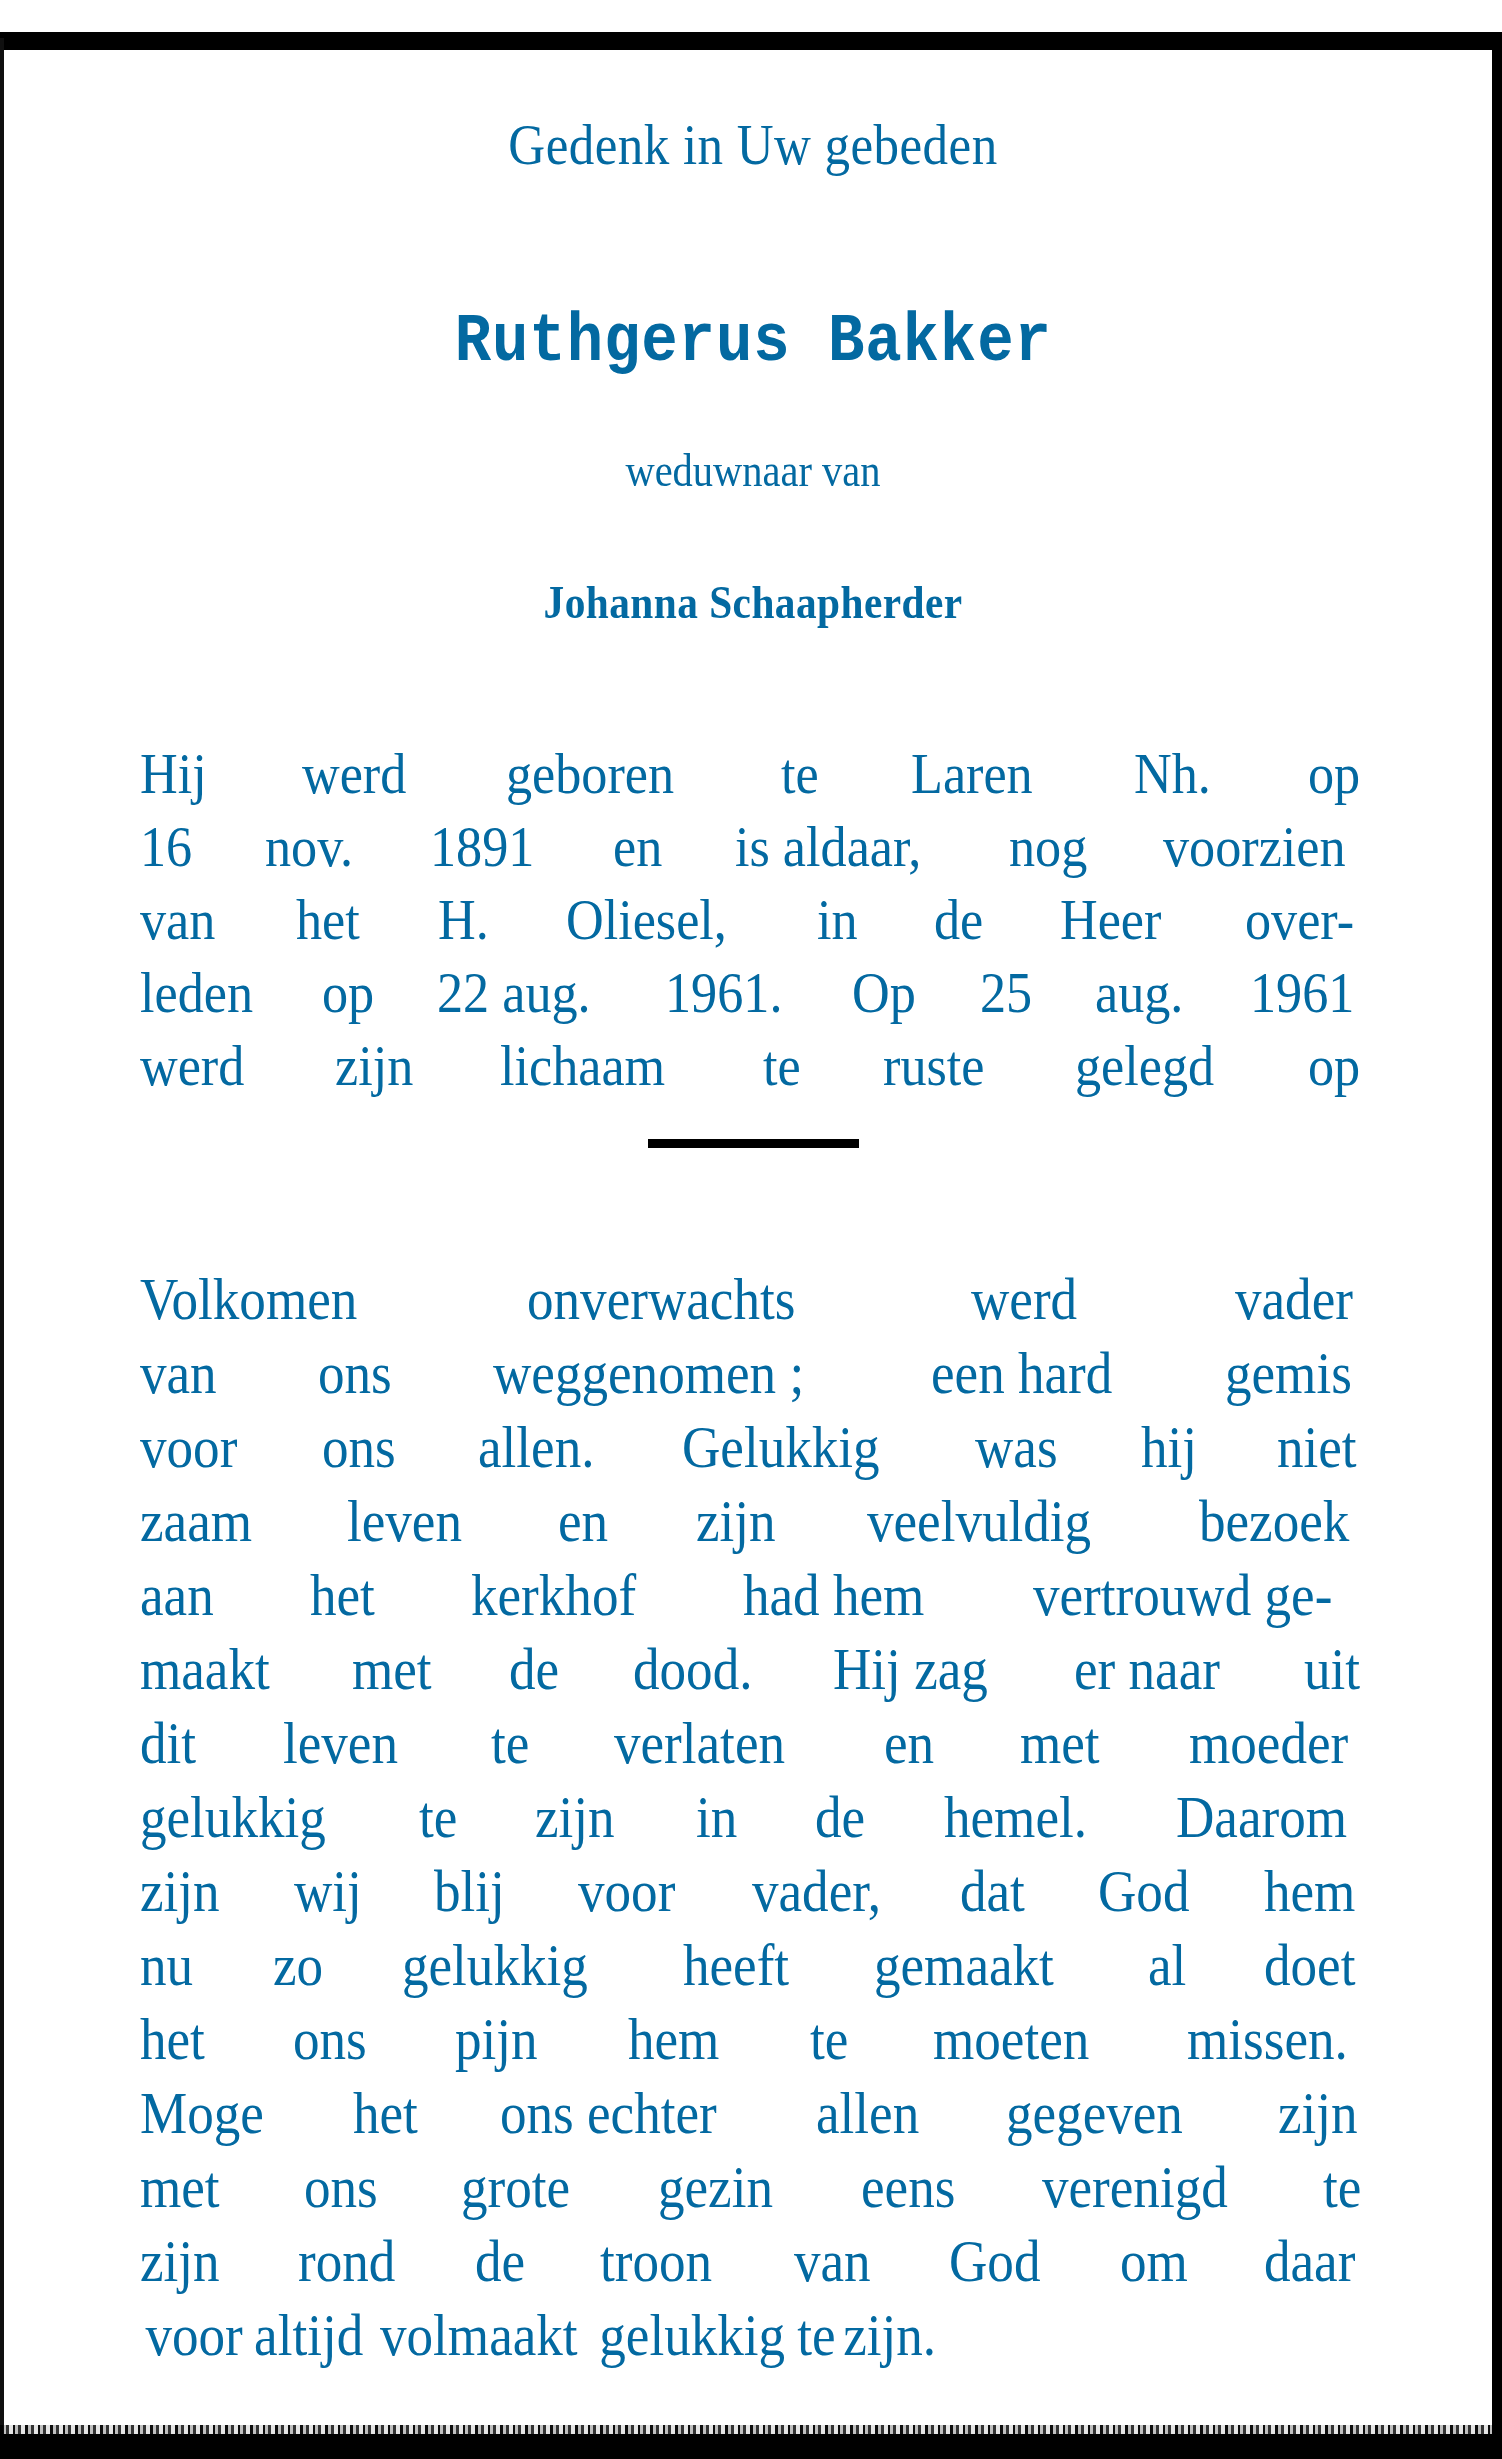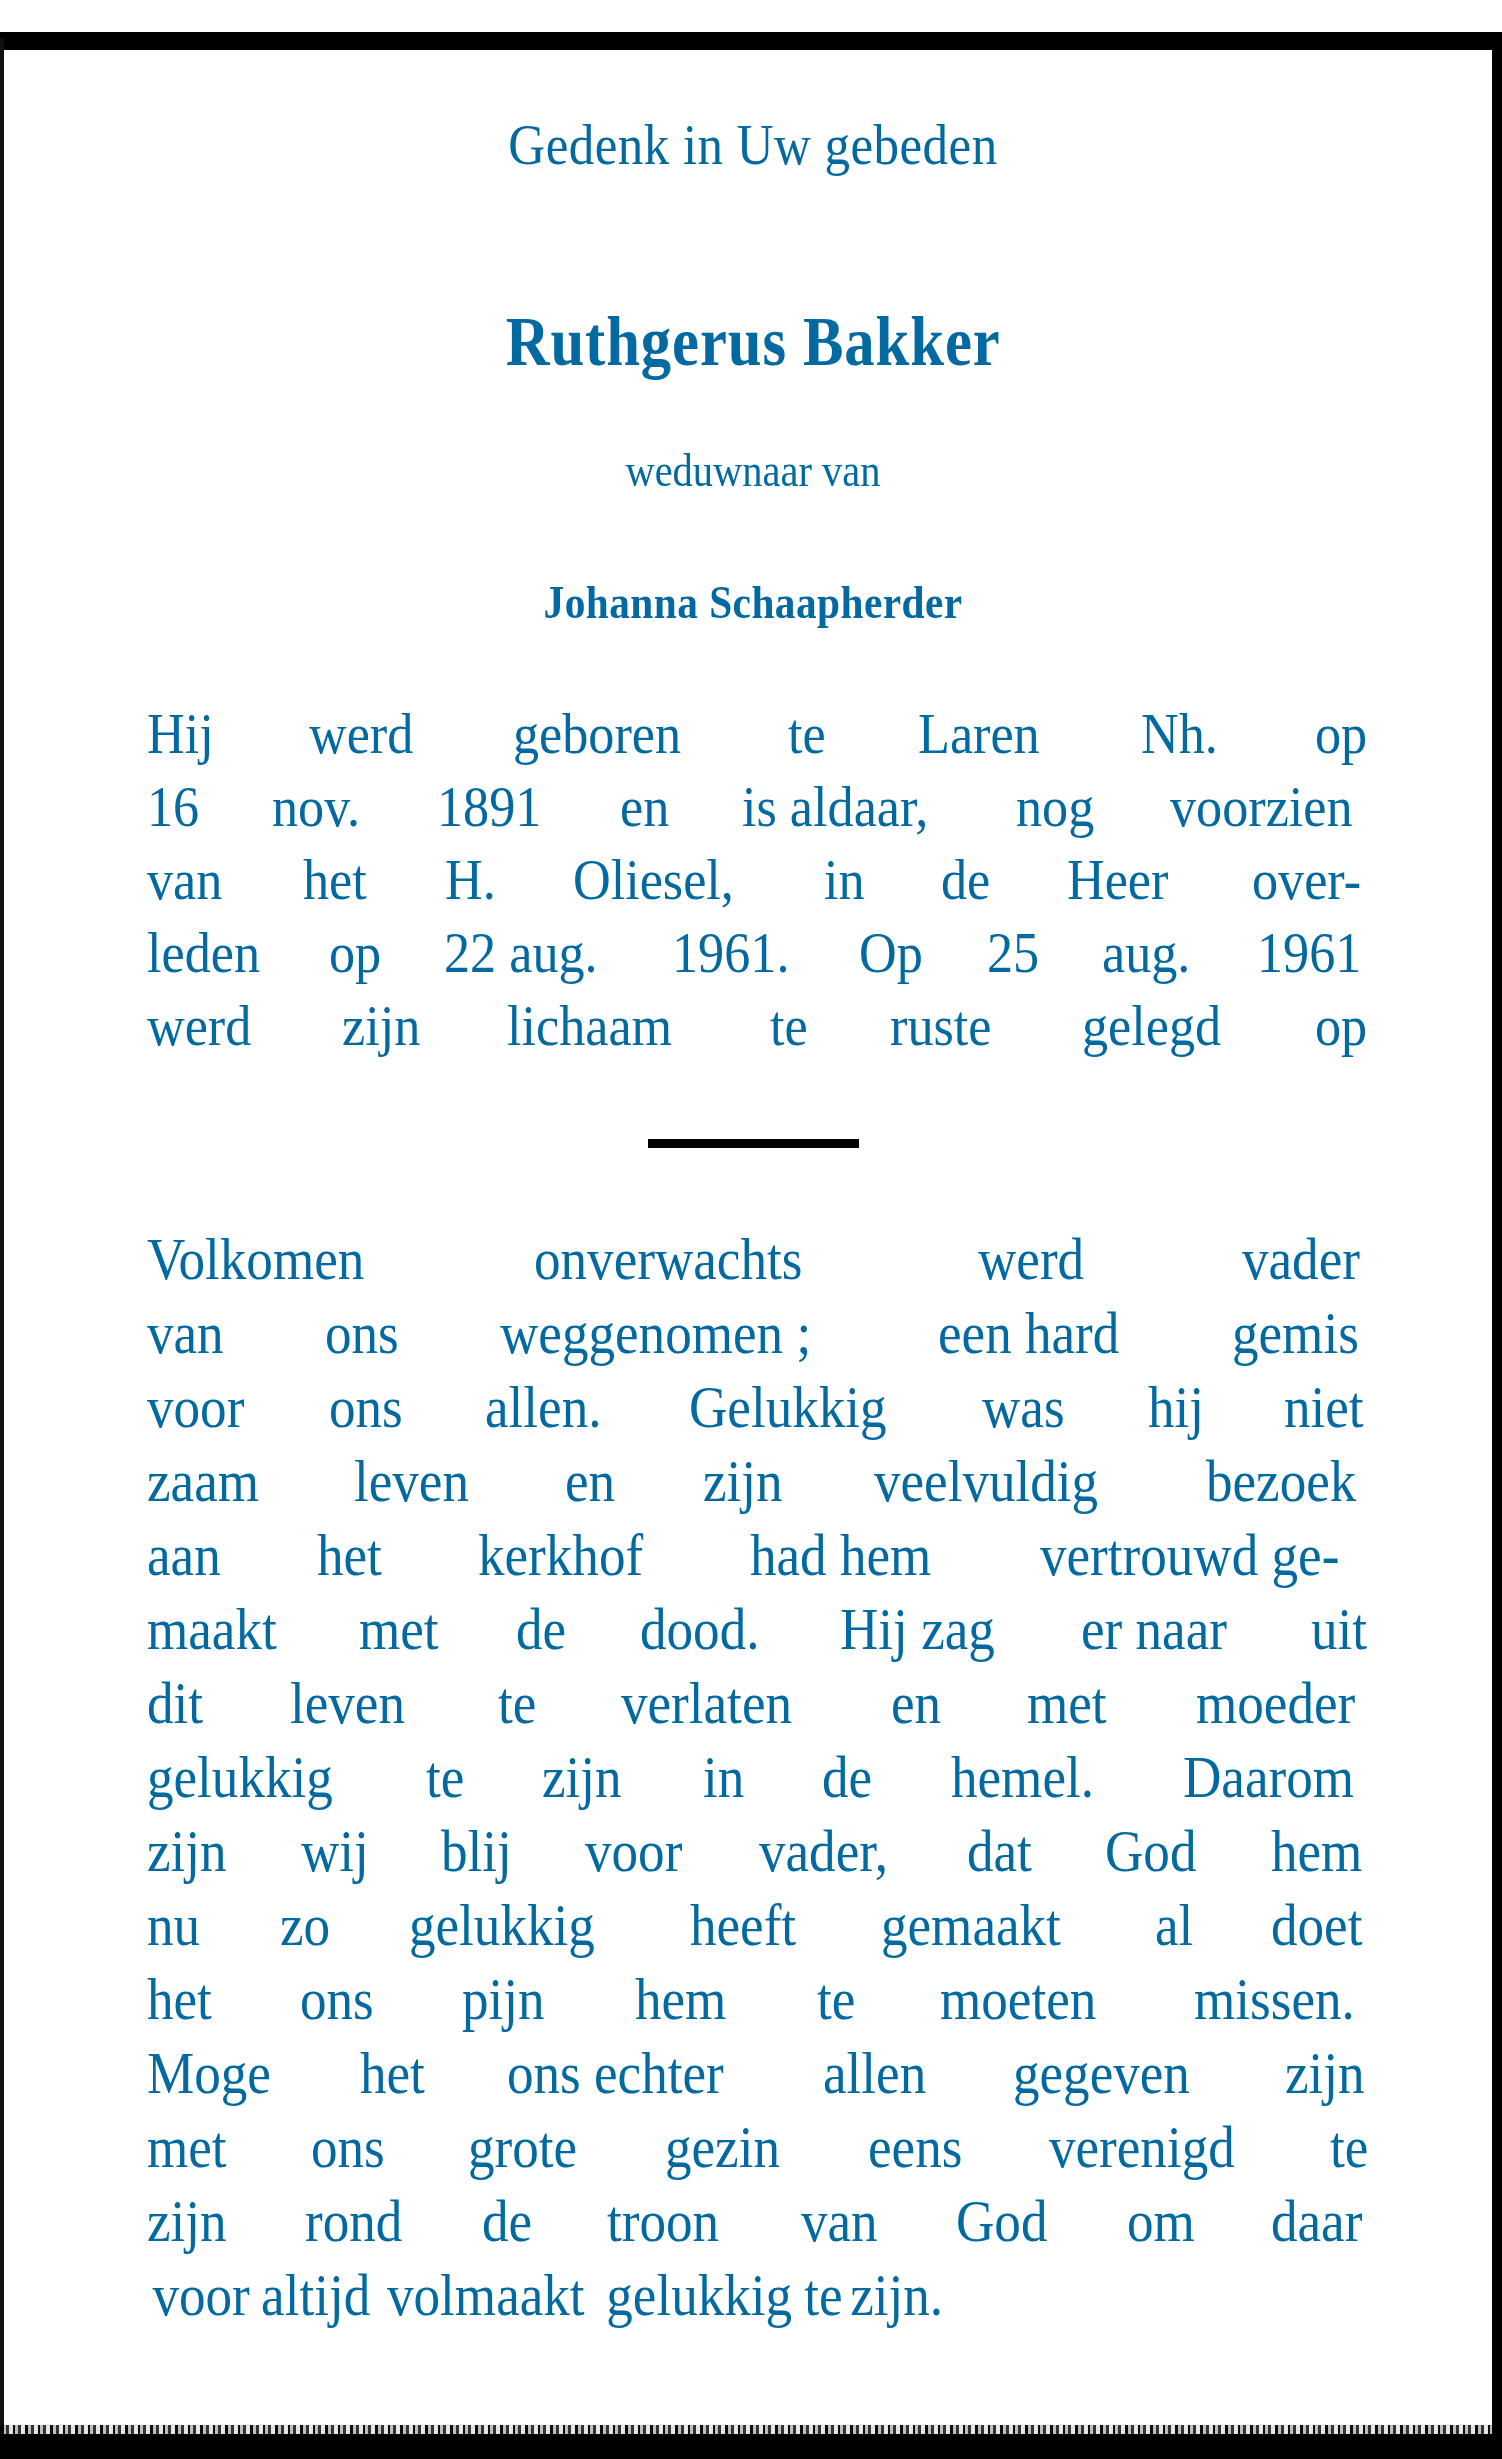--- a/index.html
+++ b/index.html
@@ -106,20 +106,21 @@
 
   .t-name {
     position: absolute;
     left: 0;
     top: 306px;
     width: 1226px;
     font-size: 69px;
     font-weight: bold;
     line-height: 1.05;
     letter-spacing: 1px;
+    font-family: Liberation Mono, monospace;
   }
 
   .t-weduwnaar {
     position: absolute;
     left: 0;
     top: 447px;
     width: 1226px;
     font-size: 46px;
     line-height: 1.05;
   }
@@ -131,22 +132,23 @@
     width: 1226px;
     font-size: 47px;
     font-weight: bold;
     line-height: 1.05;
     letter-spacing: 0.5px;
   }
 
   
   .block {
     position: absolute;
-    left: 7px;
-    width: 1226px;
+    left: 0;
+    width: 1226px;
+    margin-top: 40px;
   }
 
   .jline {
     display: flex;
     width: 1226px;
     font-size: 58px;
     line-height: 73px;
     white-space: nowrap;
     font-weight: 500;
   }

